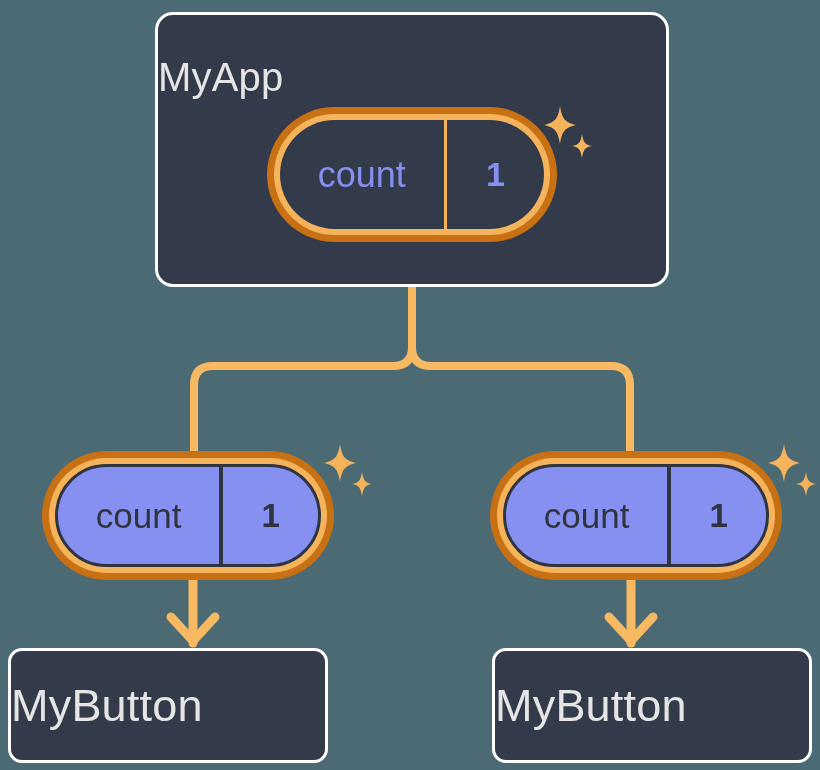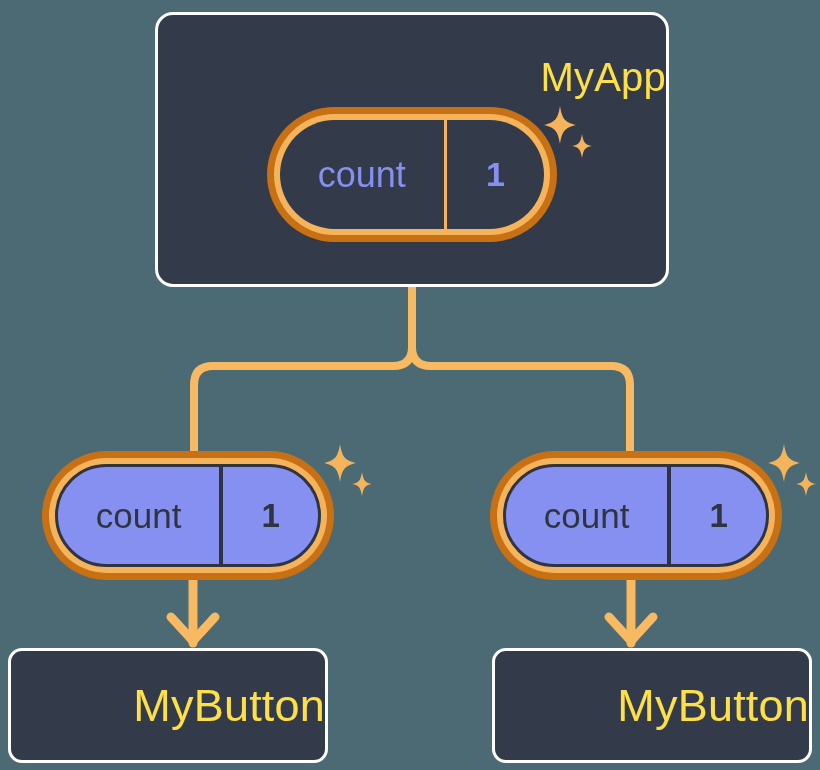--- a/index.html
+++ b/index.html
@@ -42,22 +42,22 @@
     left: 155px;
     top: 12px;
     width: 514px;
     height: 275px;
     border-radius: 18px;
   }
   .card-title {
     position: absolute;
     left: 0;
     right: 0;
-    text-align: right;
-    color: #fde047;
+    text-align: left;
+    color: #e5e5e5;
     font-size: 40px;
     font-weight: 400;
     letter-spacing: 0.2px;
     white-space: nowrap;
   }
   #card-myapp .card-title {
     top: 40px;
   }
 
   #card-btn-left {

